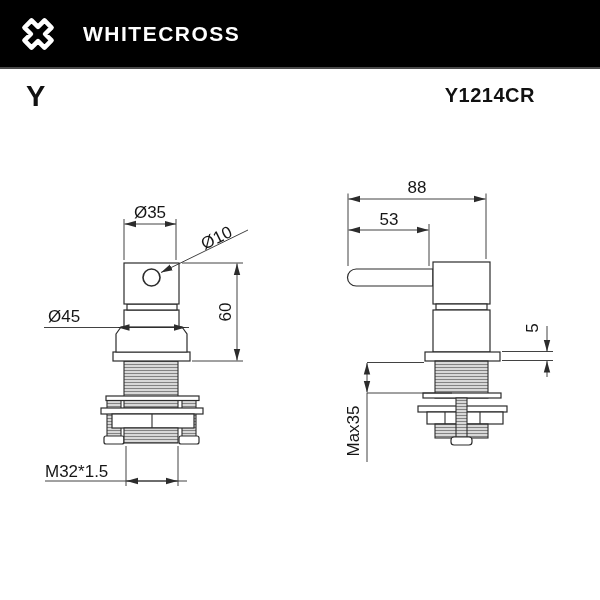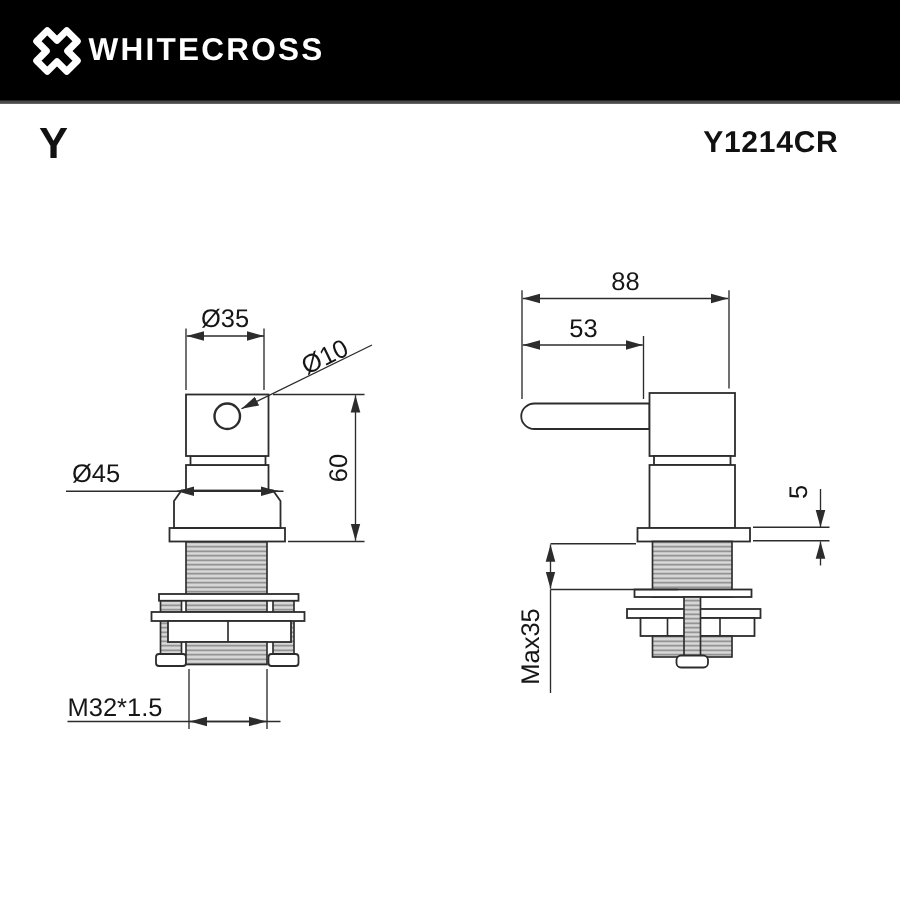--- a/index.html
+++ b/index.html
@@ -1,23 +1,23 @@
 <!DOCTYPE html>
 <html><head>
 <meta charset="utf-8">
 <style>
   html,body{margin:0;padding:0;background:#ffffff;}
   body{width:600px;height:600px;position:relative;overflow:hidden;
        font-family:"Liberation Sans","DejaVu Sans",sans-serif;color:#111;}
   .header{position:absolute;left:0;top:0;width:600px;height:67px;background:#000;
           border-bottom:2px solid #4a4a4a;display:flex;align-items:center;}
   .logo{margin-left:18px;width:40px;height:40px;flex:0 0 auto;}
-  .wordmark{color:#fff;font-size:21px;font-weight:bold;letter-spacing:1.5px;margin-left:1px;}
+  .wordmark{color:#fff;font-size:21px;font-weight:bold;letter-spacing:1.5px;margin-left:25px;}
   .series{position:absolute;left:26px;top:80px;font-size:29px;font-weight:bold;}
-  .model{position:absolute;right:41px;top:84px;font-size:20px;font-weight:bold;letter-spacing:.5px;margin-left:29px;}
+  .model{position:absolute;right:65px;top:84px;font-size:20px;font-weight:bold;letter-spacing:.5px;margin-left:29px;}
   svg.drawing{position:absolute;left:0;top:0;}
   .wh{fill:#ffffff;stroke:#2c2c2c;stroke-width:1.2;}
   .thr{fill:url(#thrp);stroke:#2c2c2c;stroke-width:1.1;}
   .ln{stroke:#2c2c2c;stroke-width:1.1;fill:none;}
   .dim{stroke:#2c2c2c;stroke-width:0.9;fill:none;}
   .dtx{font-family:"Liberation Sans","DejaVu Sans",sans-serif;font-size:17px;fill:#161616;}
 </style>
 </head>
 <body>
 

